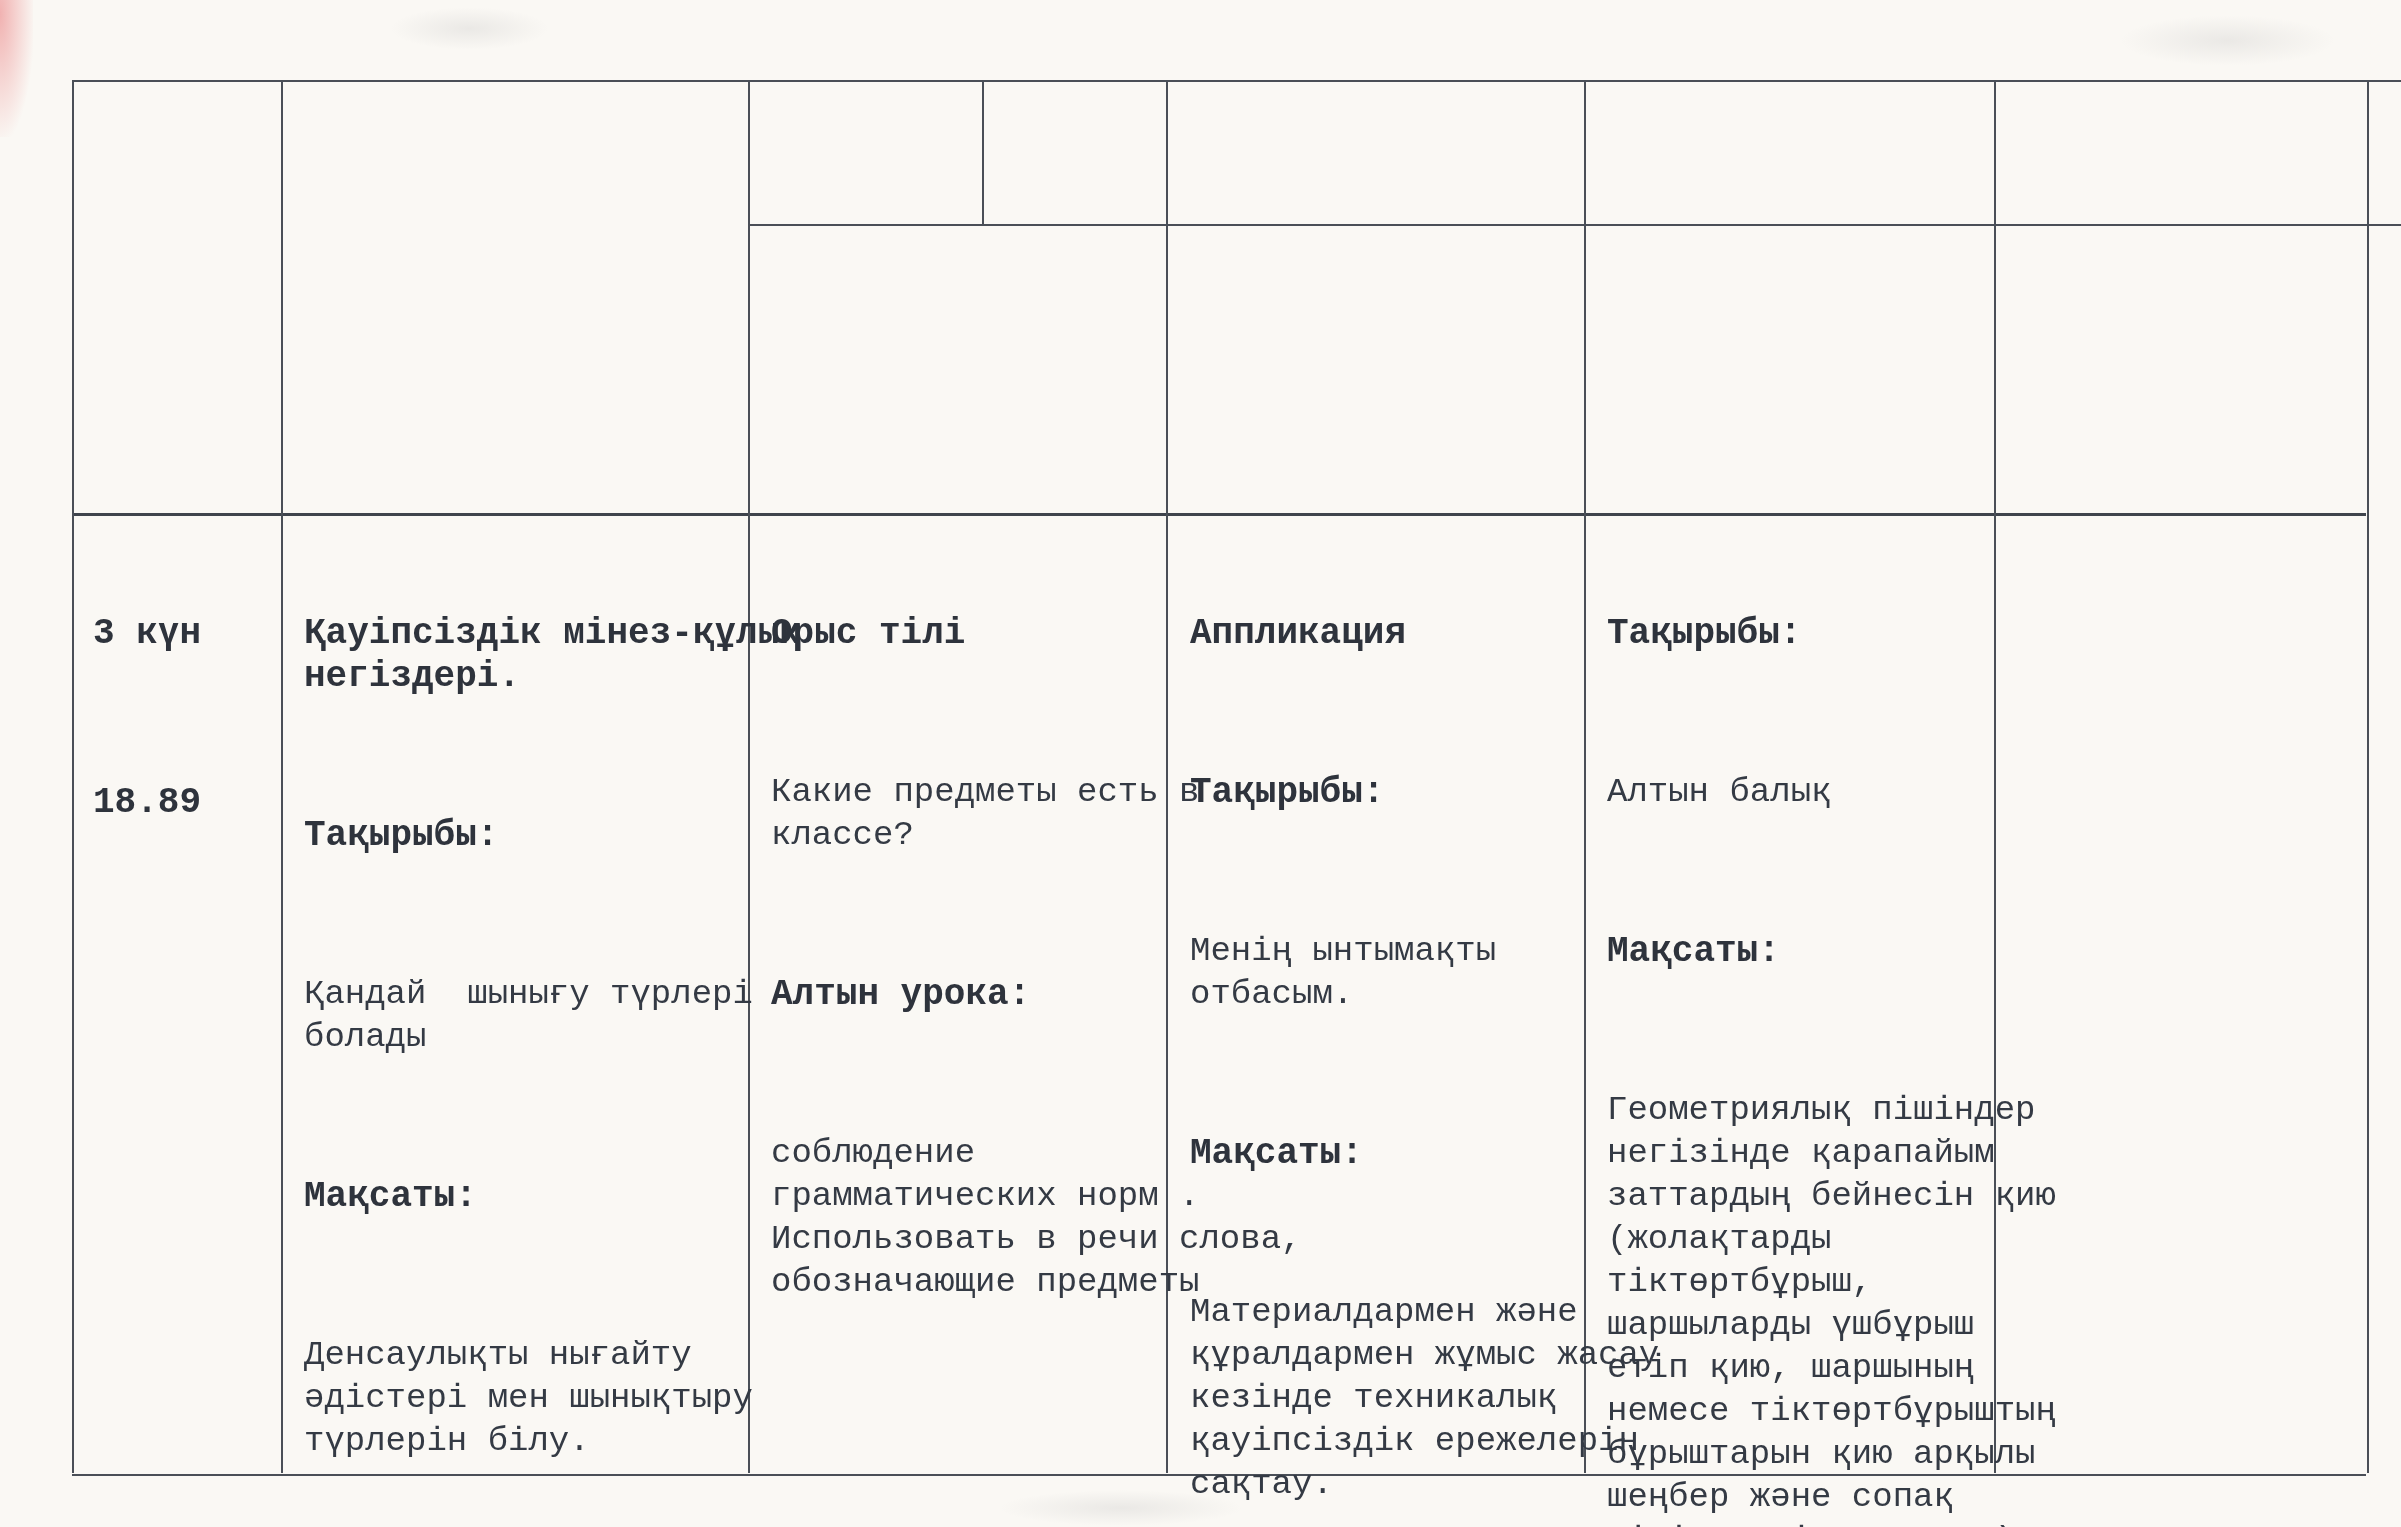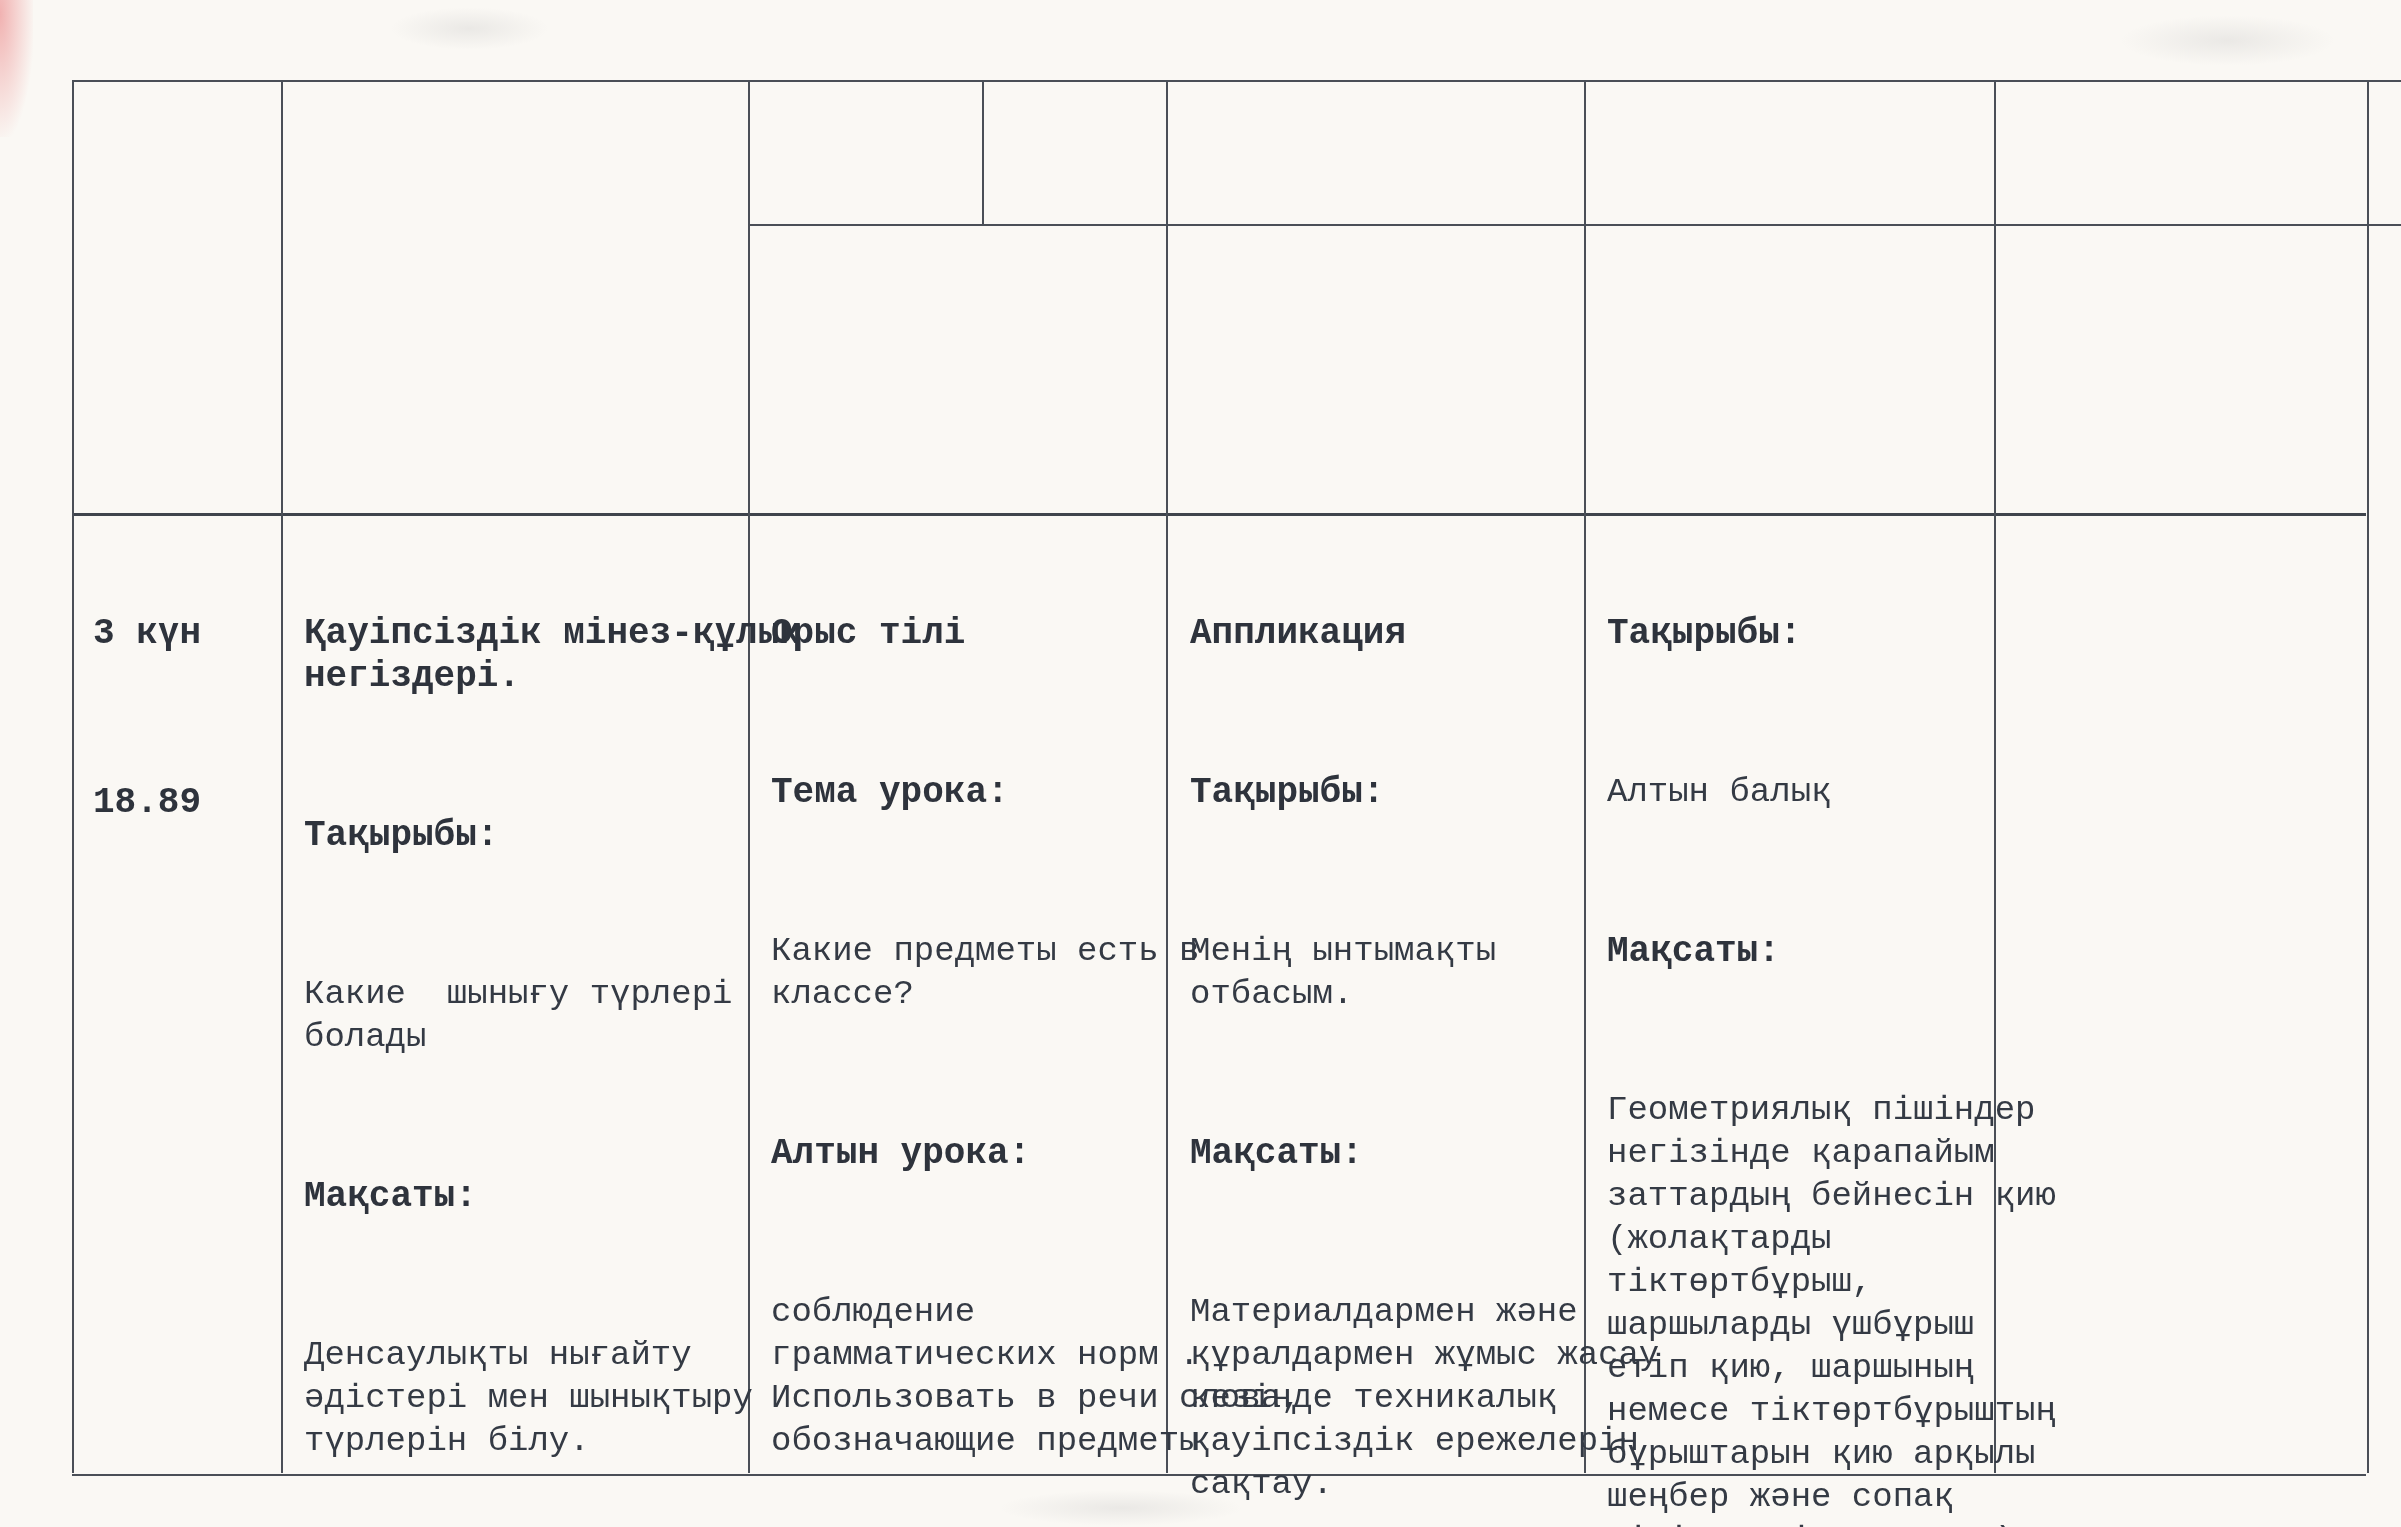--- a/index.html
+++ b/index.html
@@ -74,31 +74,30 @@
 
     <div class="cell cell-day" style="left:93px;width:174px;">
       <p class="b">3 күн</p>
       <p class="b">18.89</p>
     </div>
 
     <div class="cell" style="left:304px;width:434px;">
       <p class="b">Қауіпсіздік мінез-құлық
 негіздері.</p>
       <p class="b">Тақырыбы:</p>
-      <p>Какие  шынығу түрлері
+      <p>Қандай  шынығу түрлері
 болады</p>
       <p class="b">Мақсаты:</p>
       <p>Денсаулықты нығайту
 әдістері мен шынықтыру
 түрлерін білу.</p>
     </div>
 
     <div class="cell" style="left:771px;width:390px;">
       <p class="b">Орыс тілі</p>
-      <p class="b">Тема урока:</p>
       <p>Какие предметы есть в
 классе?</p>
       <p class="b">Алтын урока:</p>
       <p>соблюдение
 грамматических норм .
 Использовать в речи слова,
 обозначающие предметы</p>
     </div>
 
     <div class="cell" style="left:1190px;width:383px;">

